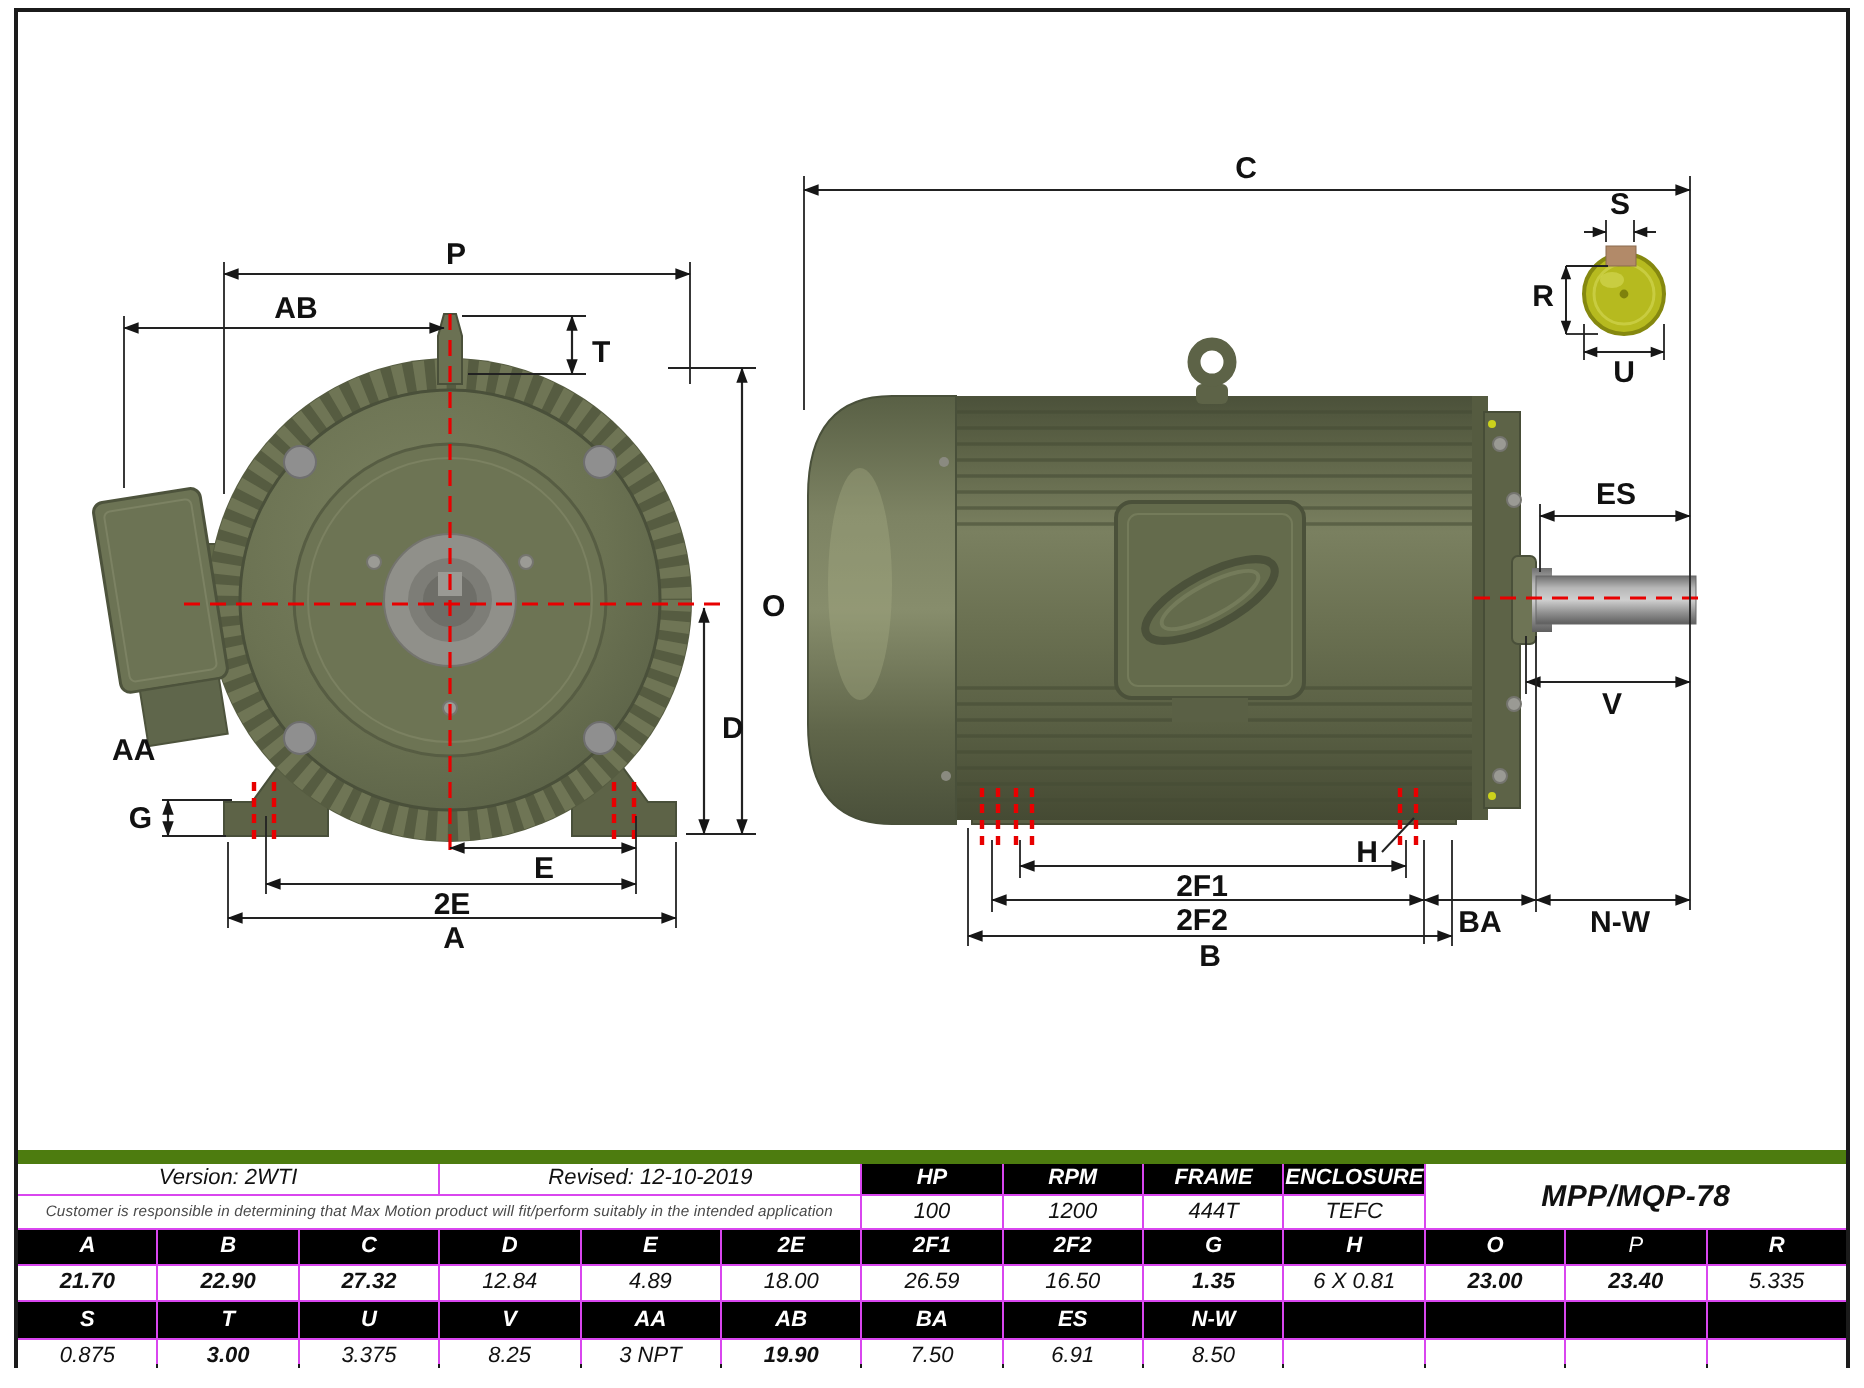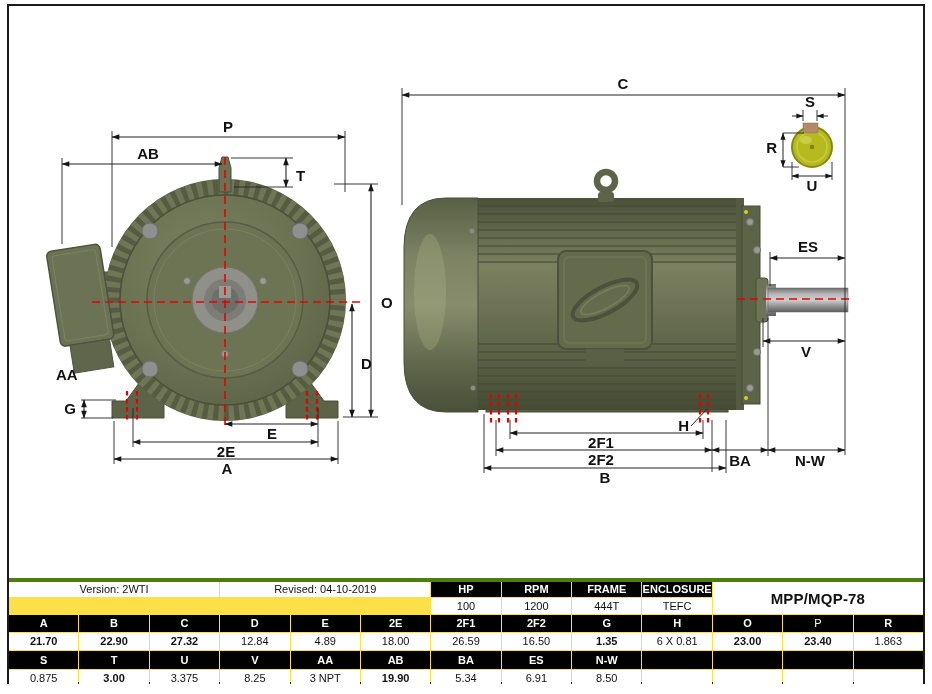--- a/index.html
+++ b/index.html
@@ -3,21 +3,21 @@
 <meta charset="utf-8">
 <style>
   html,body{margin:0;padding:0;background:#ffffff;}
   body{width:932px;height:694px;font-family:"Liberation Sans",sans-serif;}
   .page{position:relative;width:932px;height:694px;background:#fff;overflow:hidden;}
   .frame{position:absolute;left:7px;top:4px;width:914px;height:676px;border:2px solid #1b1b1b;box-sizing:content-box;background:#fff;}
   .drawing-svg{position:absolute;left:0;top:0;}
   
   .spec-table{position:absolute;left:0;right:0;bottom:0;height:100px;display:grid;
     grid-template-columns:repeat(13,1fr);grid-template-rows:15px 16px 17px 17px 18px 17px;
-    gap:1px;background:#fde047;border-top:4px solid #4d7c0f;}
+    gap:1px;background:#d946ef;border-top:7px solid #4d7c0f;font-style:italic;}
   .cell{display:flex;align-items:center;justify-content:center;background:#fff;color:#111;
     font-size:11px;white-space:nowrap;overflow:hidden;line-height:1;}
   .hd{background:#000;color:#fff;font-weight:bold;font-size:11px;}
   .hd.thin{font-weight:normal;}
   .meta{font-size:11px;}
   .disc{font-size:7.6px;color:#4a4a4a;letter-spacing:.1px;}
   .model{font-weight:bold;font-size:15px;letter-spacing:.2px;}
   .b{font-weight:bold;}
   
   .dim{font-family:"Liberation Sans",sans-serif;font-weight:bold;font-size:15px;fill:#111;}
@@ -271,27 +271,28 @@
         </g>
         <text class="dim" x="810" y="107" text-anchor="middle">S</text>
         <text class="dim" x="777" y="153" text-anchor="end">R</text>
         <text class="dim" x="812" y="191" text-anchor="middle">U</text>
       </g>
     </svg>
 
     <div class="spec-table">
 
       <div class="cell meta" style="grid-area:1/1/2/4">Version: 2WTI</div>
-      <div class="cell meta" style="grid-area:1/4/2/7">Revised: 04-10-2019</div>
+      <div class="cell meta" style="grid-area:1/4/2/7">Revised: 12-10-2019</div>
       <div class="cell hd" style="grid-area:1/7/2/8">HP</div>
       <div class="cell hd" style="grid-area:1/8/2/9">RPM</div>
       <div class="cell hd" style="grid-area:1/9/2/10">FRAME</div>
       <div class="cell hd" style="grid-area:1/10/2/11">ENCLOSURE</div>
       <div class="cell model" style="grid-area:1/11/3/14">MPP/MQP-78</div>
 
+      <div class="cell disc" style="grid-area:2/1/3/7">Customer is responsible in determining that Max Motion product will fit/perform suitably in the intended application</div>
       <div class="cell" style="grid-area:2/7/3/8">100</div>
       <div class="cell" style="grid-area:2/8/3/9">1200</div>
       <div class="cell" style="grid-area:2/9/3/10">444T</div>
       <div class="cell" style="grid-area:2/10/3/11">TEFC</div>
 
       <div class="cell hd" style="grid-area:3/1/4/2">A</div>
       <div class="cell hd" style="grid-area:3/2/4/3">B</div>
       <div class="cell hd" style="grid-area:3/3/4/4">C</div>
       <div class="cell hd" style="grid-area:3/4/4/5">D</div>
       <div class="cell hd" style="grid-area:3/5/4/6">E</div>
@@ -309,21 +310,21 @@
       <div class="cell b" style="grid-area:4/3/5/4">27.32</div>
       <div class="cell" style="grid-area:4/4/5/5">12.84</div>
       <div class="cell" style="grid-area:4/5/5/6">4.89</div>
       <div class="cell" style="grid-area:4/6/5/7">18.00</div>
       <div class="cell" style="grid-area:4/7/5/8">26.59</div>
       <div class="cell" style="grid-area:4/8/5/9">16.50</div>
       <div class="cell b" style="grid-area:4/9/5/10">1.35</div>
       <div class="cell" style="grid-area:4/10/5/11">6 X 0.81</div>
       <div class="cell b" style="grid-area:4/11/5/12">23.00</div>
       <div class="cell b" style="grid-area:4/12/5/13">23.40</div>
-      <div class="cell" style="grid-area:4/13/5/14">1.863</div>
+      <div class="cell" style="grid-area:4/13/5/14">5.335</div>
 
       <div class="cell hd" style="grid-area:5/1/6/2">S</div>
       <div class="cell hd" style="grid-area:5/2/6/3">T</div>
       <div class="cell hd" style="grid-area:5/3/6/4">U</div>
       <div class="cell hd" style="grid-area:5/4/6/5">V</div>
       <div class="cell hd" style="grid-area:5/5/6/6">AA</div>
       <div class="cell hd" style="grid-area:5/6/6/7">AB</div>
       <div class="cell hd" style="grid-area:5/7/6/8">BA</div>
       <div class="cell hd" style="grid-area:5/8/6/9">ES</div>
       <div class="cell hd" style="grid-area:5/9/6/10">N-W</div>
@@ -331,21 +332,21 @@
       <div class="cell hd" style="grid-area:5/11/6/12"></div>
       <div class="cell hd" style="grid-area:5/12/6/13"></div>
       <div class="cell hd" style="grid-area:5/13/6/14"></div>
 
       <div class="cell" style="grid-area:6/1/7/2">0.875</div>
       <div class="cell b" style="grid-area:6/2/7/3">3.00</div>
       <div class="cell" style="grid-area:6/3/7/4">3.375</div>
       <div class="cell" style="grid-area:6/4/7/5">8.25</div>
       <div class="cell" style="grid-area:6/5/7/6">3 NPT</div>
       <div class="cell b" style="grid-area:6/6/7/7">19.90</div>
-      <div class="cell" style="grid-area:6/7/7/8">5.34</div>
+      <div class="cell" style="grid-area:6/7/7/8">7.50</div>
       <div class="cell" style="grid-area:6/8/7/9">6.91</div>
       <div class="cell" style="grid-area:6/9/7/10">8.50</div>
       <div class="cell" style="grid-area:6/10/7/11"></div>
       <div class="cell" style="grid-area:6/11/7/12"></div>
       <div class="cell" style="grid-area:6/12/7/13"></div>
       <div class="cell" style="grid-area:6/13/7/14"></div>
     </div>
   </div>
 </div>
 

